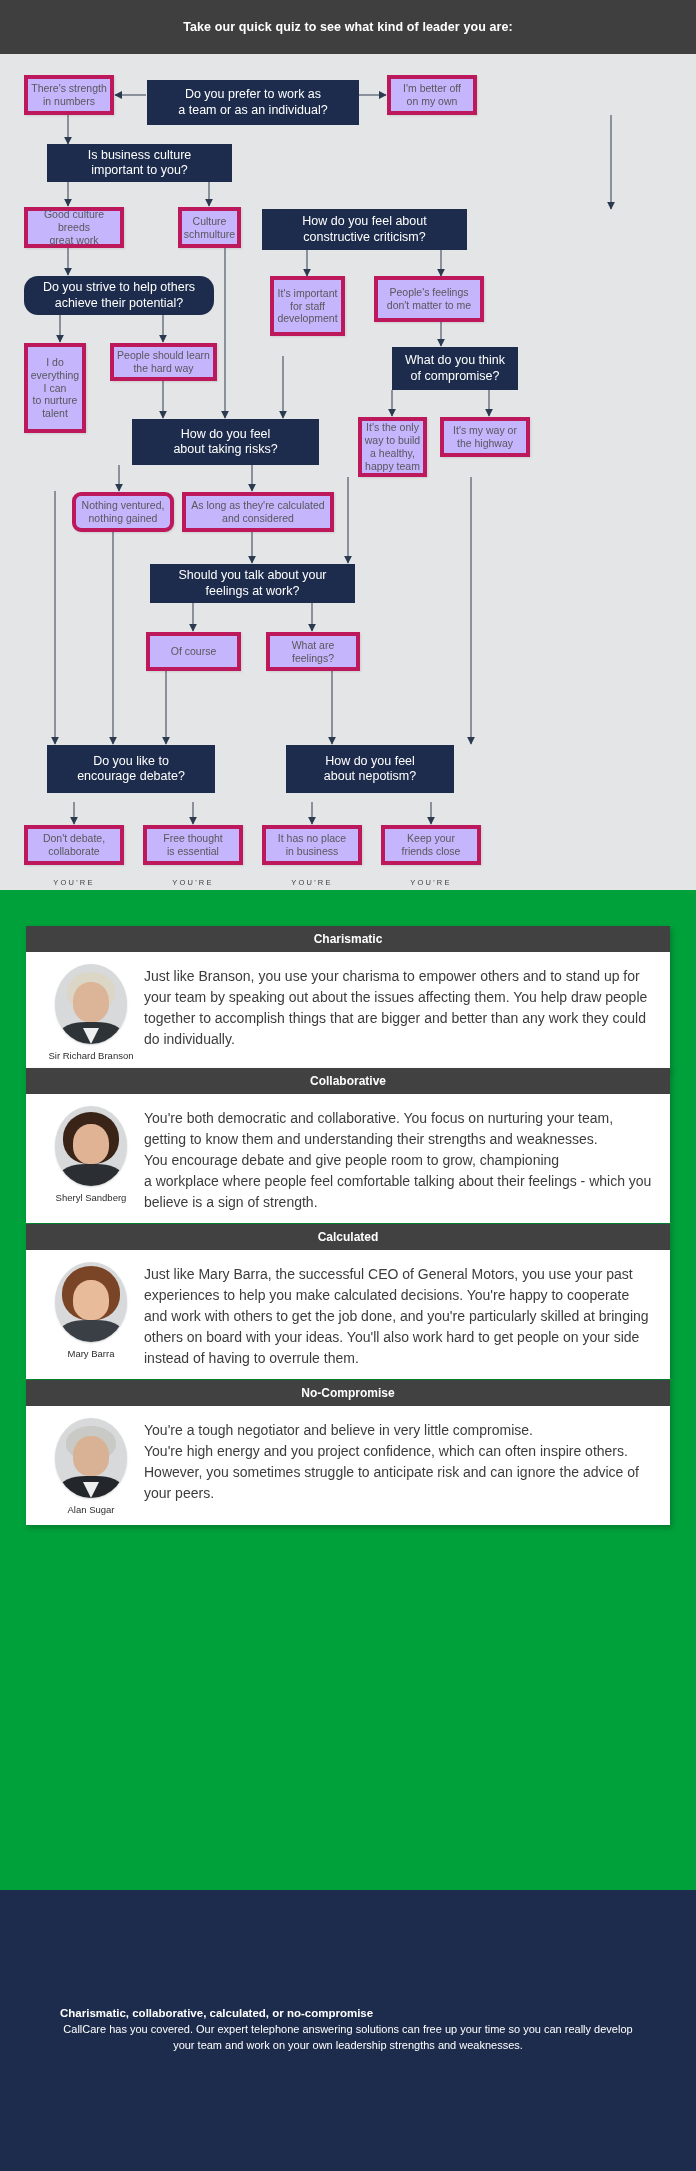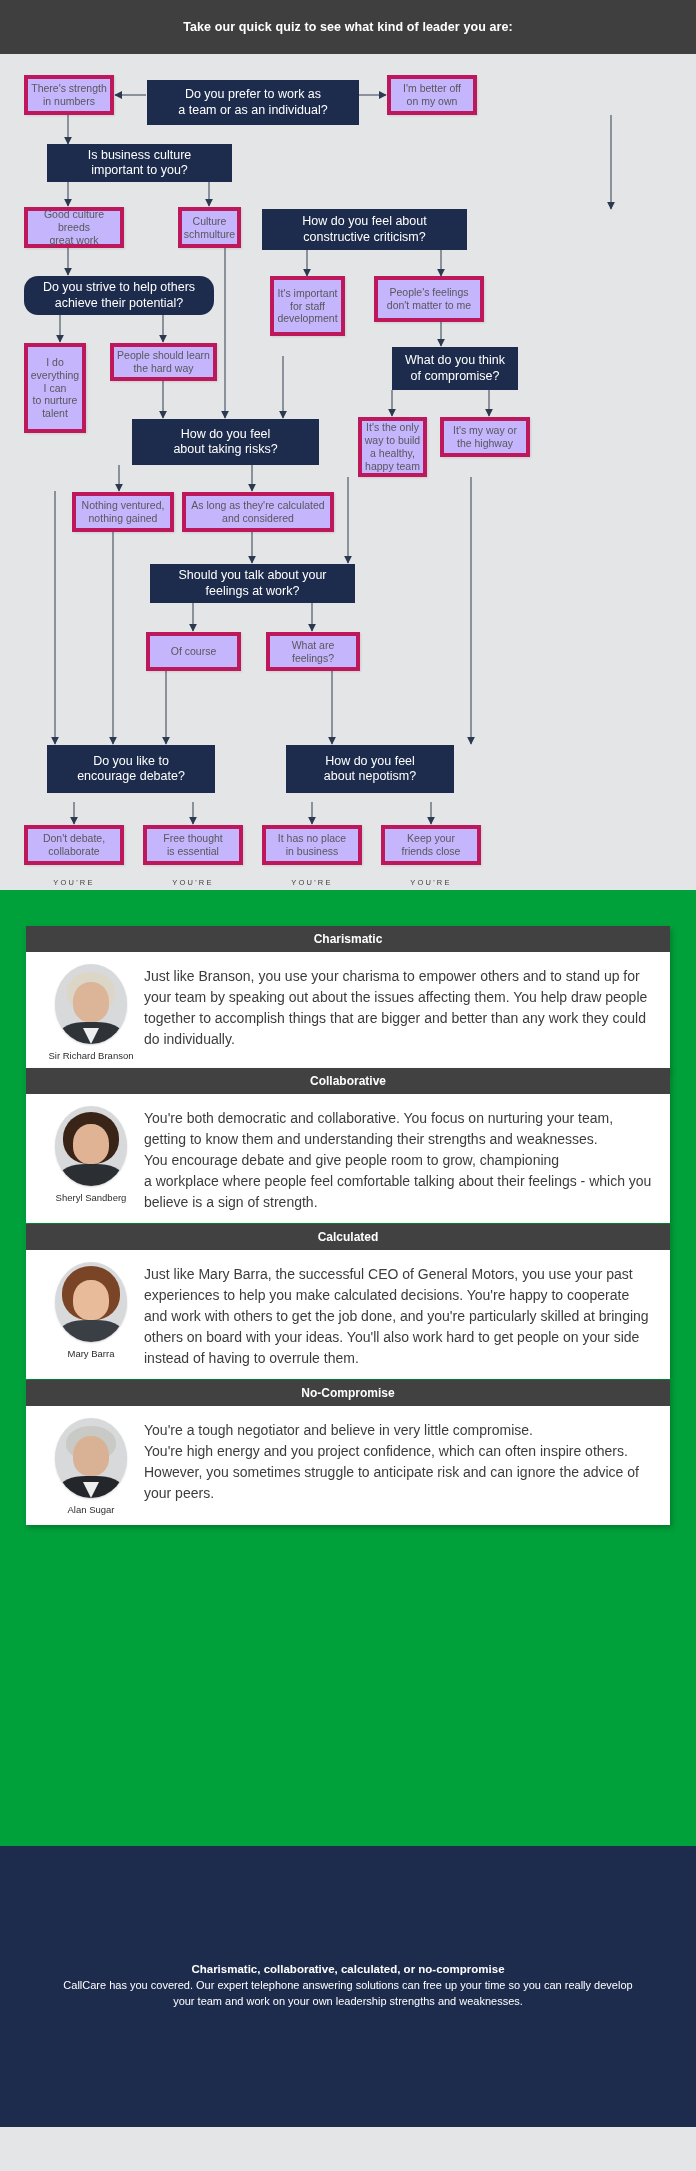--- a/index.html
+++ b/index.html
@@ -95,23 +95,23 @@
   .avatar-name {
     margin-top: 6px; font-size: 9.5px; font-weight: normal; color: #2d2d2d;
   }
   .card-text {
     flex: 1; font-size: 14px; line-height: 1.5; color: #3c3c3c;
     padding-top: 4px; white-space: pre-line;
   }
 
   
   .footer {
-    position: absolute; left: 0; top: 1846px; width: 696px; height: 281px;
+    position: absolute; left: 0; top: 1890px; width: 696px; height: 281px;
     background: #1d2c4c; color: #ffffff;
-    display: flex; flex-direction: column; align-items: center;
+    display: flex; flex-direction: column; align-items: flex-start;
     justify-content: center; text-align: center; padding: 0 60px;
   }
   .footer-title { font-size: 11.5px; font-weight: bold; margin-bottom: 3px; }
   .footer-text { font-size: 11px; line-height: 1.42; white-space: pre-line; }
 </style>
 </head>
 <body>
 
 <div class="page">
 
@@ -232,21 +232,21 @@
 
     <div class="node q" style="left:132px; top:365px; width:187px; height:46px; white-space:pre-line;">How do you feel
 about taking risks?</div>
     <div class="node a" style="left:358px; top:363px; width:69px; height:60px; white-space:pre-line;">It's the only
 way to build
 a healthy,
 happy team</div>
     <div class="node a" style="left:440px; top:363px; width:90px; height:40px; white-space:pre-line;">It's my way or
 the highway</div>
 
-    <div class="node a" style="left:72px; top:438px; width:102px; height:40px; white-space:pre-line;">Nothing ventured,
+    <div class="node a" style="left:72px; top:438px; width:102px; height:40px; white-space:pre-line;border-radius:9px;">Nothing ventured,
 nothing gained</div>
     <div class="node a" style="left:182px; top:438px; width:152px; height:40px; white-space:pre-line;">As long as they're calculated
 and considered</div>
 
     <div class="node q" style="left:150px; top:510px; width:205px; height:39px; white-space:pre-line;">Should you talk about your
 feelings at work?</div>
 
     <div class="node a" style="left:146px; top:578px; width:95px; height:39px;">Of course</div>
     <div class="node a" style="left:266px; top:578px; width:94px; height:39px;">What are feelings?</div>
 

